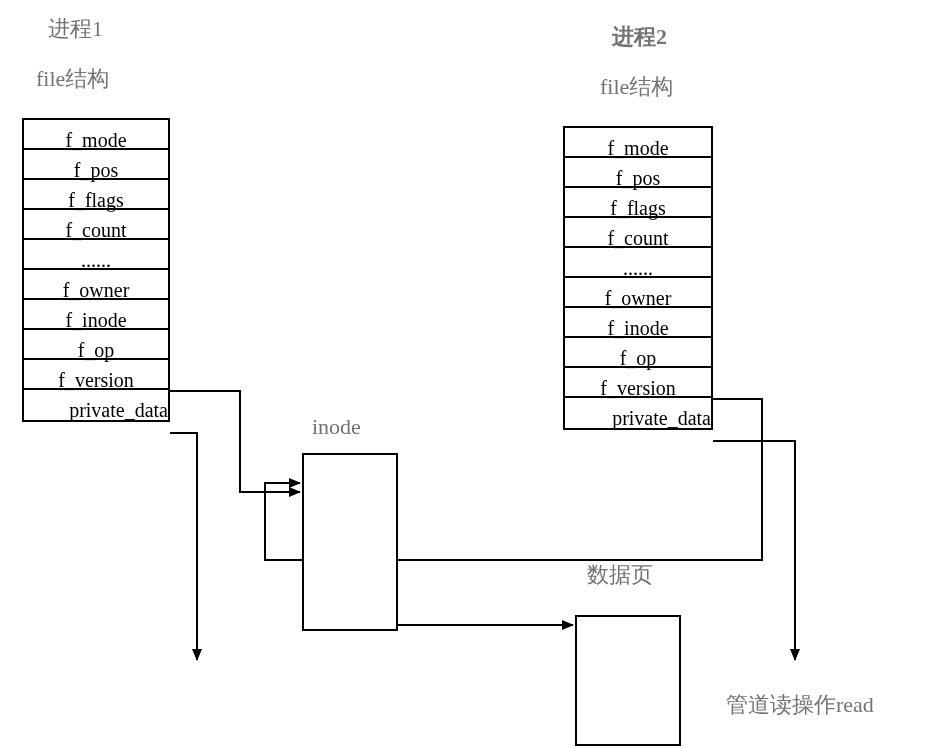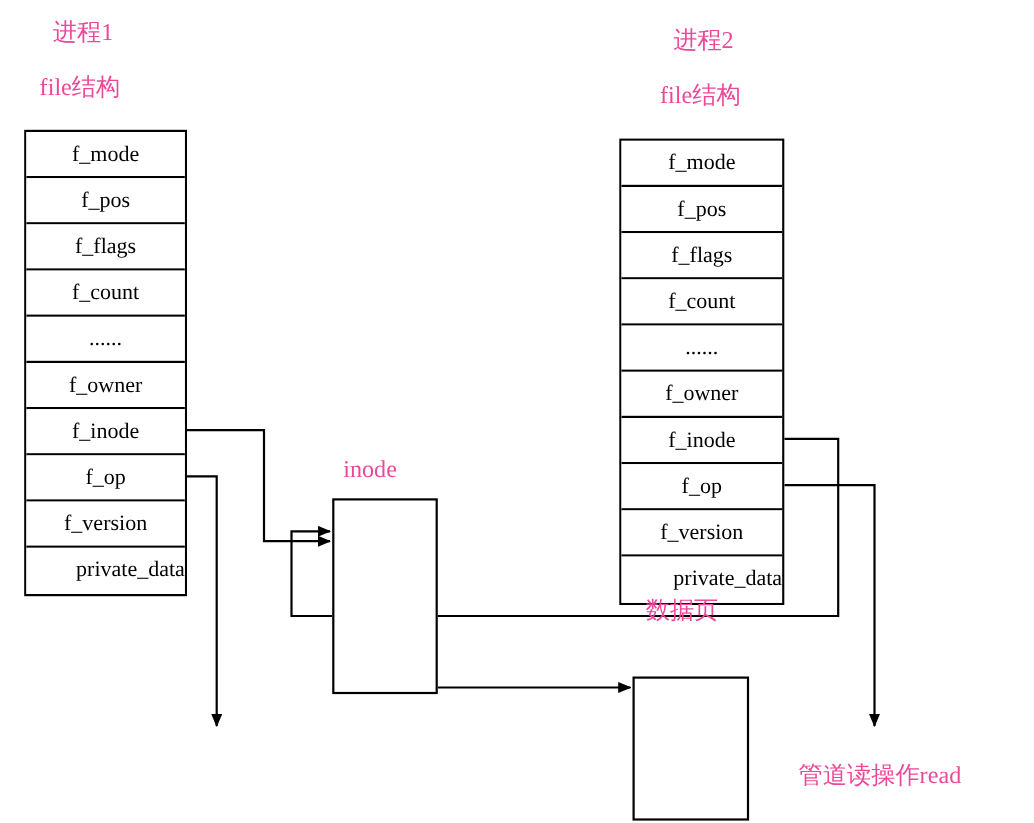--- a/index.html
+++ b/index.html
@@ -13,30 +13,30 @@
     height: 748px;
     background: #ffffff;
     font-family: "Liberation Serif", "DejaVu Serif", serif;
     color: #000000;
     overflow: hidden;
   }
   .lbl {
     position: absolute;
     font-size: 22px;
     white-space: nowrap;
-    color: #ec4899;
+    color: #737373;
   }
   .struct-table {
     position: absolute;
     border: 2px solid #000000;
     background: #ffffff;
     box-sizing: border-box;
   }
   .struct-row {
-    height: 42px;
+    height: 30px;
     line-height: 40px;
     text-align: center;
     font-size: 20px;
     border-bottom: 2px solid #000000;
     box-sizing: border-box;
     background: #ffffff;
   }
   .struct-row:last-child {
     border-bottom: none;
     text-align: right;
@@ -85,37 +85,37 @@
     <div class="struct-row">f_flags</div>
     <div class="struct-row">f_count</div>
     <div class="struct-row">......</div>
     <div class="struct-row">f_owner</div>
     <div class="struct-row">f_inode</div>
     <div class="struct-row">f_op</div>
     <div class="struct-row">f_version</div>
     <div class="struct-row">private_data</div>
   </div>
 
-  <div class="lbl" style="left:612px; top:22px;">进程2</div>
+  <div class="lbl" style="left:612px; top:22px;font-weight:bold;">进程2</div>
   <div class="lbl" style="left:600px; top:72px;">file结构</div>
 
   <div class="struct-table" style="left:563px; top:126px; width:150px;">
     <div class="struct-row">f_mode</div>
     <div class="struct-row">f_pos</div>
     <div class="struct-row">f_flags</div>
     <div class="struct-row">f_count</div>
     <div class="struct-row">......</div>
     <div class="struct-row">f_owner</div>
     <div class="struct-row">f_inode</div>
     <div class="struct-row">f_op</div>
     <div class="struct-row">f_version</div>
     <div class="struct-row">private_data</div>
   </div>
 
   <div class="lbl" style="left:312px; top:414px;">inode</div>
   <div class="box" style="left:302px; top:453px; width:96px; height:178px;"></div>
 
-  <div class="lbl" style="left:587px; top:540px;">数据页</div>
+  <div class="lbl" style="left:587px; top:560px;">数据页</div>
   <div class="box" style="left:575px; top:615px; width:106px; height:131px;"></div>
 
   <div class="lbl" style="left:726px; top:690px;text-align:right;">管道读操作read</div>
 
 </div>
 
 </body></html>

